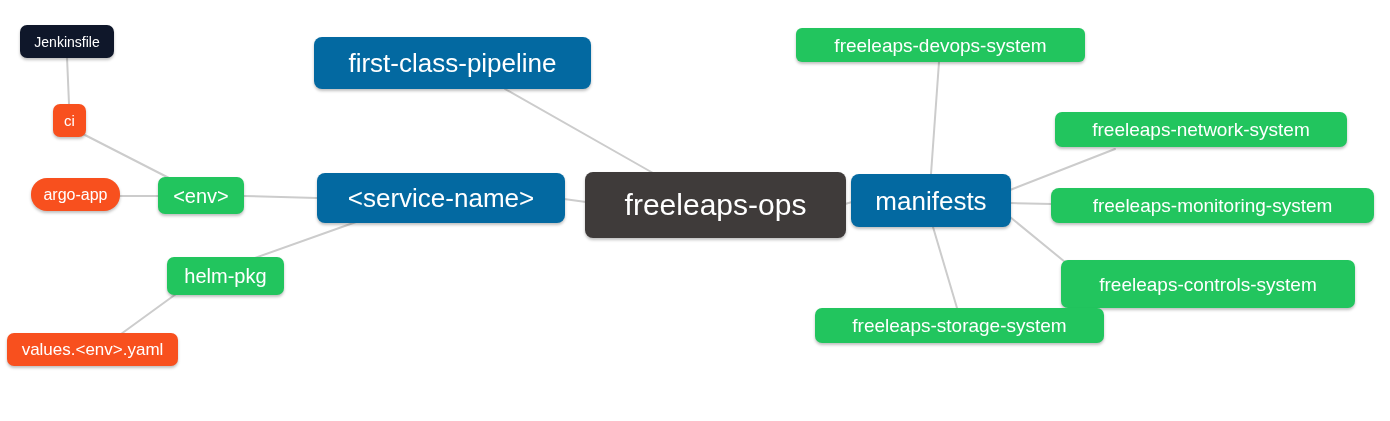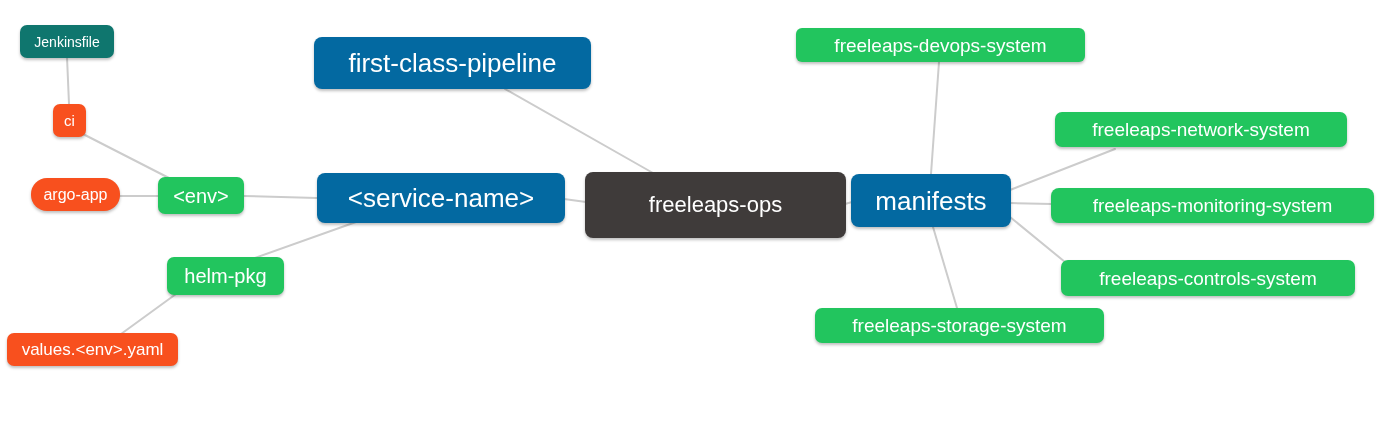--- a/index.html
+++ b/index.html
@@ -30,38 +30,38 @@
     white-space: nowrap;
     border-radius: 7px;
     box-shadow: 0 2px 3px rgba(0,0,0,0.25);
     cursor: pointer;
     box-sizing: border-box;
     line-height: 1;
   }
   .c-blue   { background:#0369a1; }
   .c-green  { background:#22c55e; }
   .c-red    { background:#f8501e; }
-  .c-orange { background:#0f766e; }
+  .c-orange { background:#0f172a; }
   .c-dark   { background:#3f3b3a; }
 
   
   #n-jenkinsfile { left:20px;  top:25px;  width:94px;  height:33px; font-size:14px; }
   #n-ci          { left:53px;  top:104px; width:33px;  height:33px; font-size:15px; }
   #n-argo-app    { left:31px;  top:178px; width:89px;  height:33px; font-size:16px;border-radius:16px; }
   #n-env         { left:158px; top:177px; width:86px;  height:37px; font-size:20px; }
   #n-helm-pkg    { left:147px; top:257px; width:117px; height:38px; font-size:20px;margin-left:20px; }
   #n-values      { left:7px;   top:333px; width:171px; height:33px; font-size:17px; }
   #n-pipeline    { left:314px; top:37px;  width:277px; height:52px; font-size:26px; border-radius:8px; }
   #n-service     { left:317px; top:173px; width:248px; height:50px; font-size:26px; border-radius:8px; }
-  #n-ops         { left:585px; top:172px; width:261px; height:66px; font-size:22px; border-radius:8px; }
+  #n-ops         { left:585px; top:172px; width:261px; height:66px; font-size:30px; border-radius:8px; }
   #n-manifests   { left:851px; top:174px; width:160px; height:53px; font-size:26px; border-radius:8px; }
   #n-devops      { left:796px; top:28px;  width:289px; height:34px; font-size:19px;border-radius:6px; }
   #n-network     { left:1055px;top:112px; width:292px; height:35px; font-size:19px; }
   #n-monitoring  { left:1051px;top:188px; width:323px; height:35px; font-size:19px;border-radius:8px; }
-  #n-controls    { left:1061px;top:260px; width:294px; height:36px; font-size:19px; }
+  #n-controls    { left:1061px;top:260px; width:294px; height:48px; font-size:19px; }
   #n-storage     { left:815px; top:308px; width:289px; height:35px; font-size:19px; }
 </style>
 </head>
 <body>
 
 <div id="canvas">
 
   <svg id="edges" viewBox="0 0 1390 421" xmlns="http://www.w3.org/2000/svg">
     <line x1="67" y1="57" x2="69" y2="104"></line>
     <line x1="83" y1="134" x2="169" y2="178"></line>

